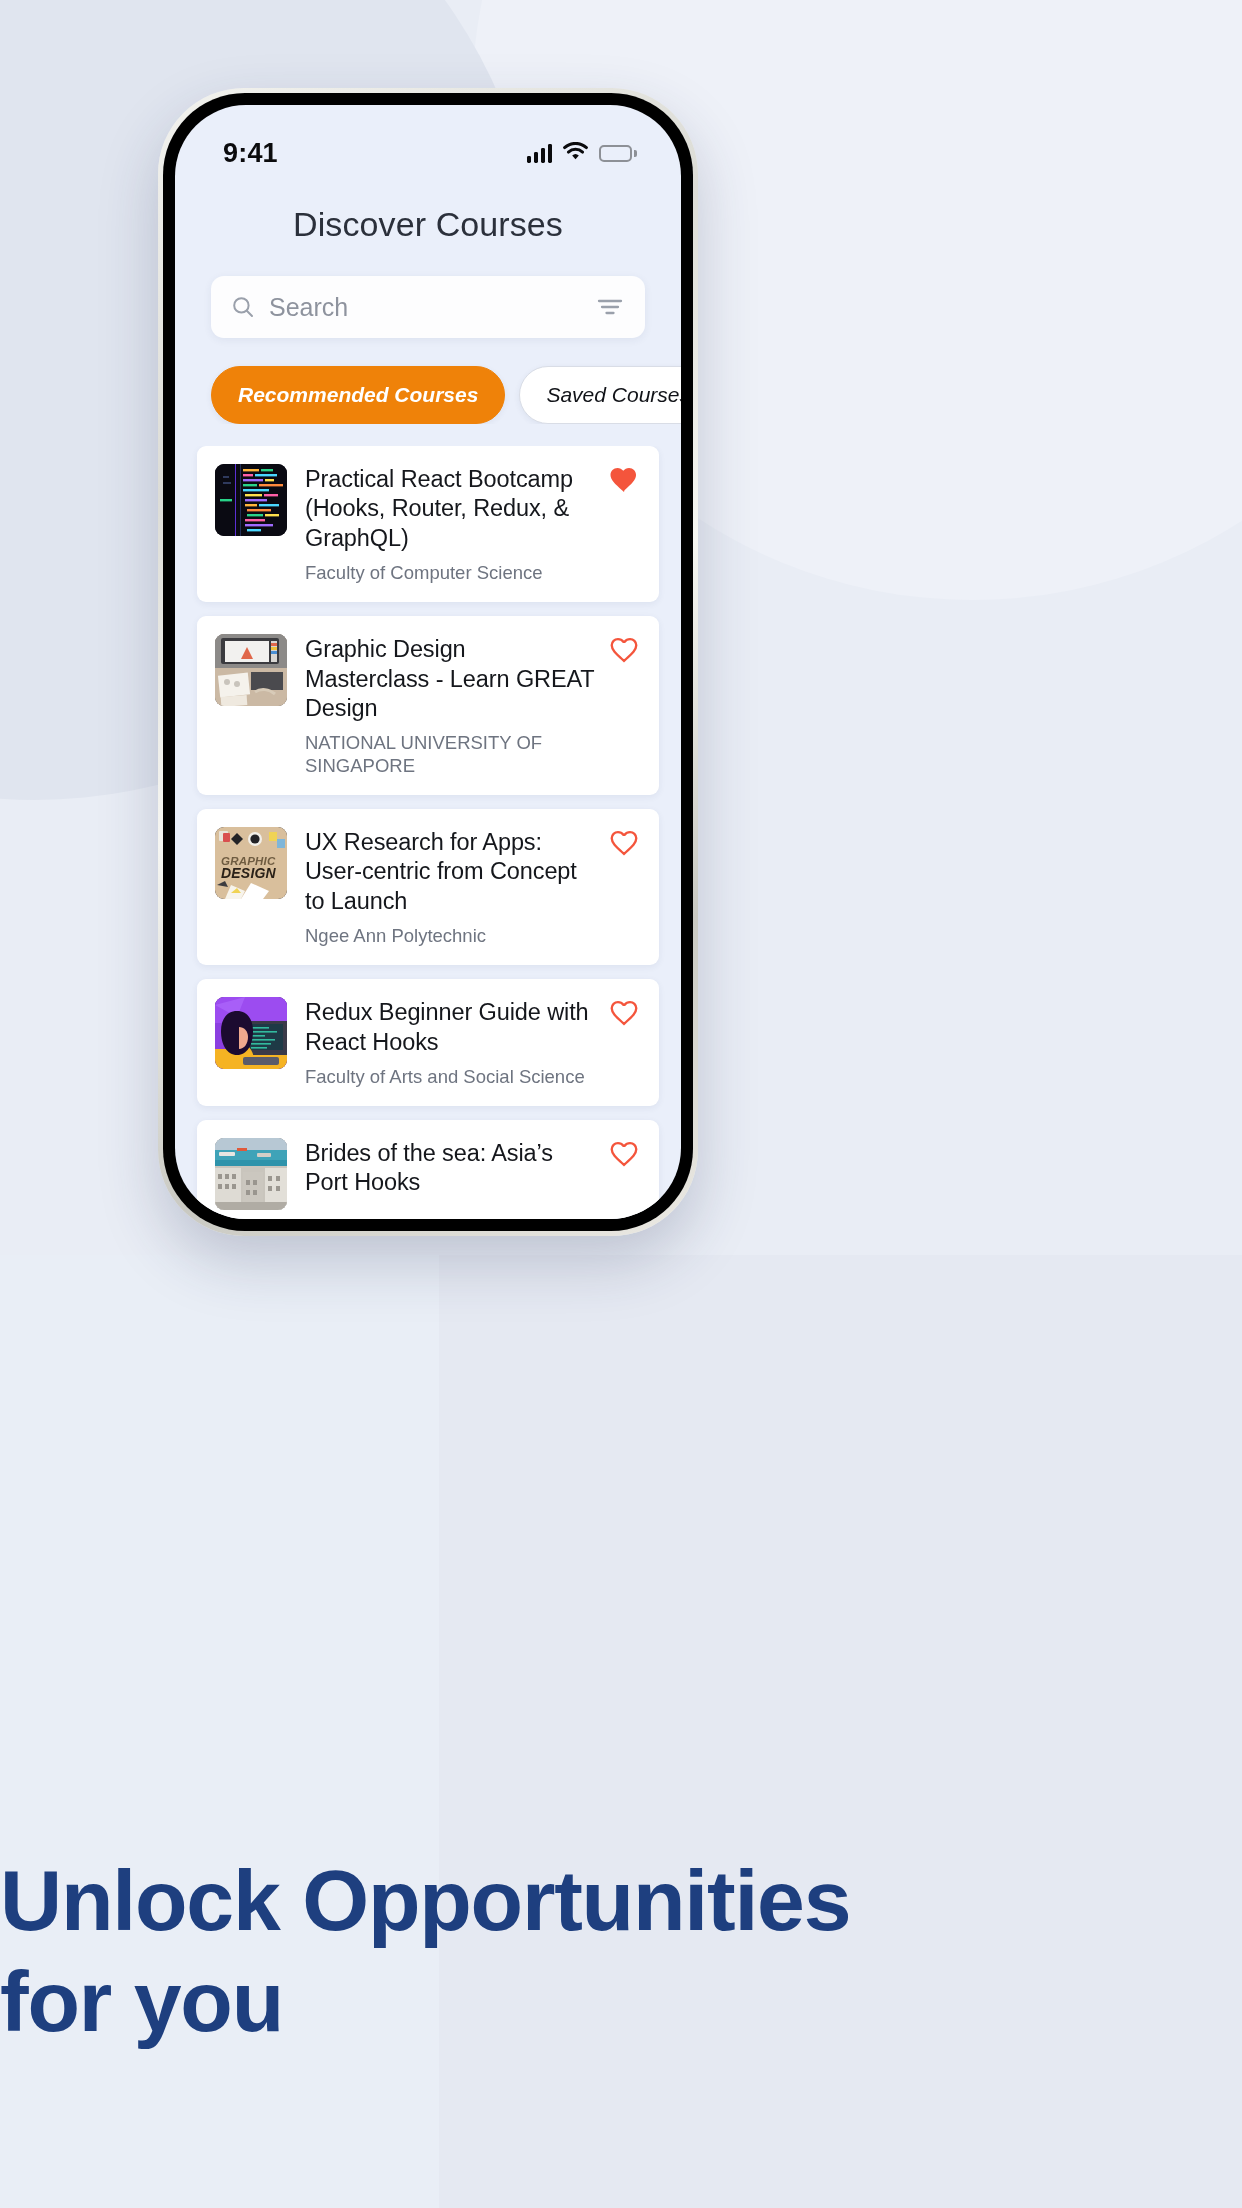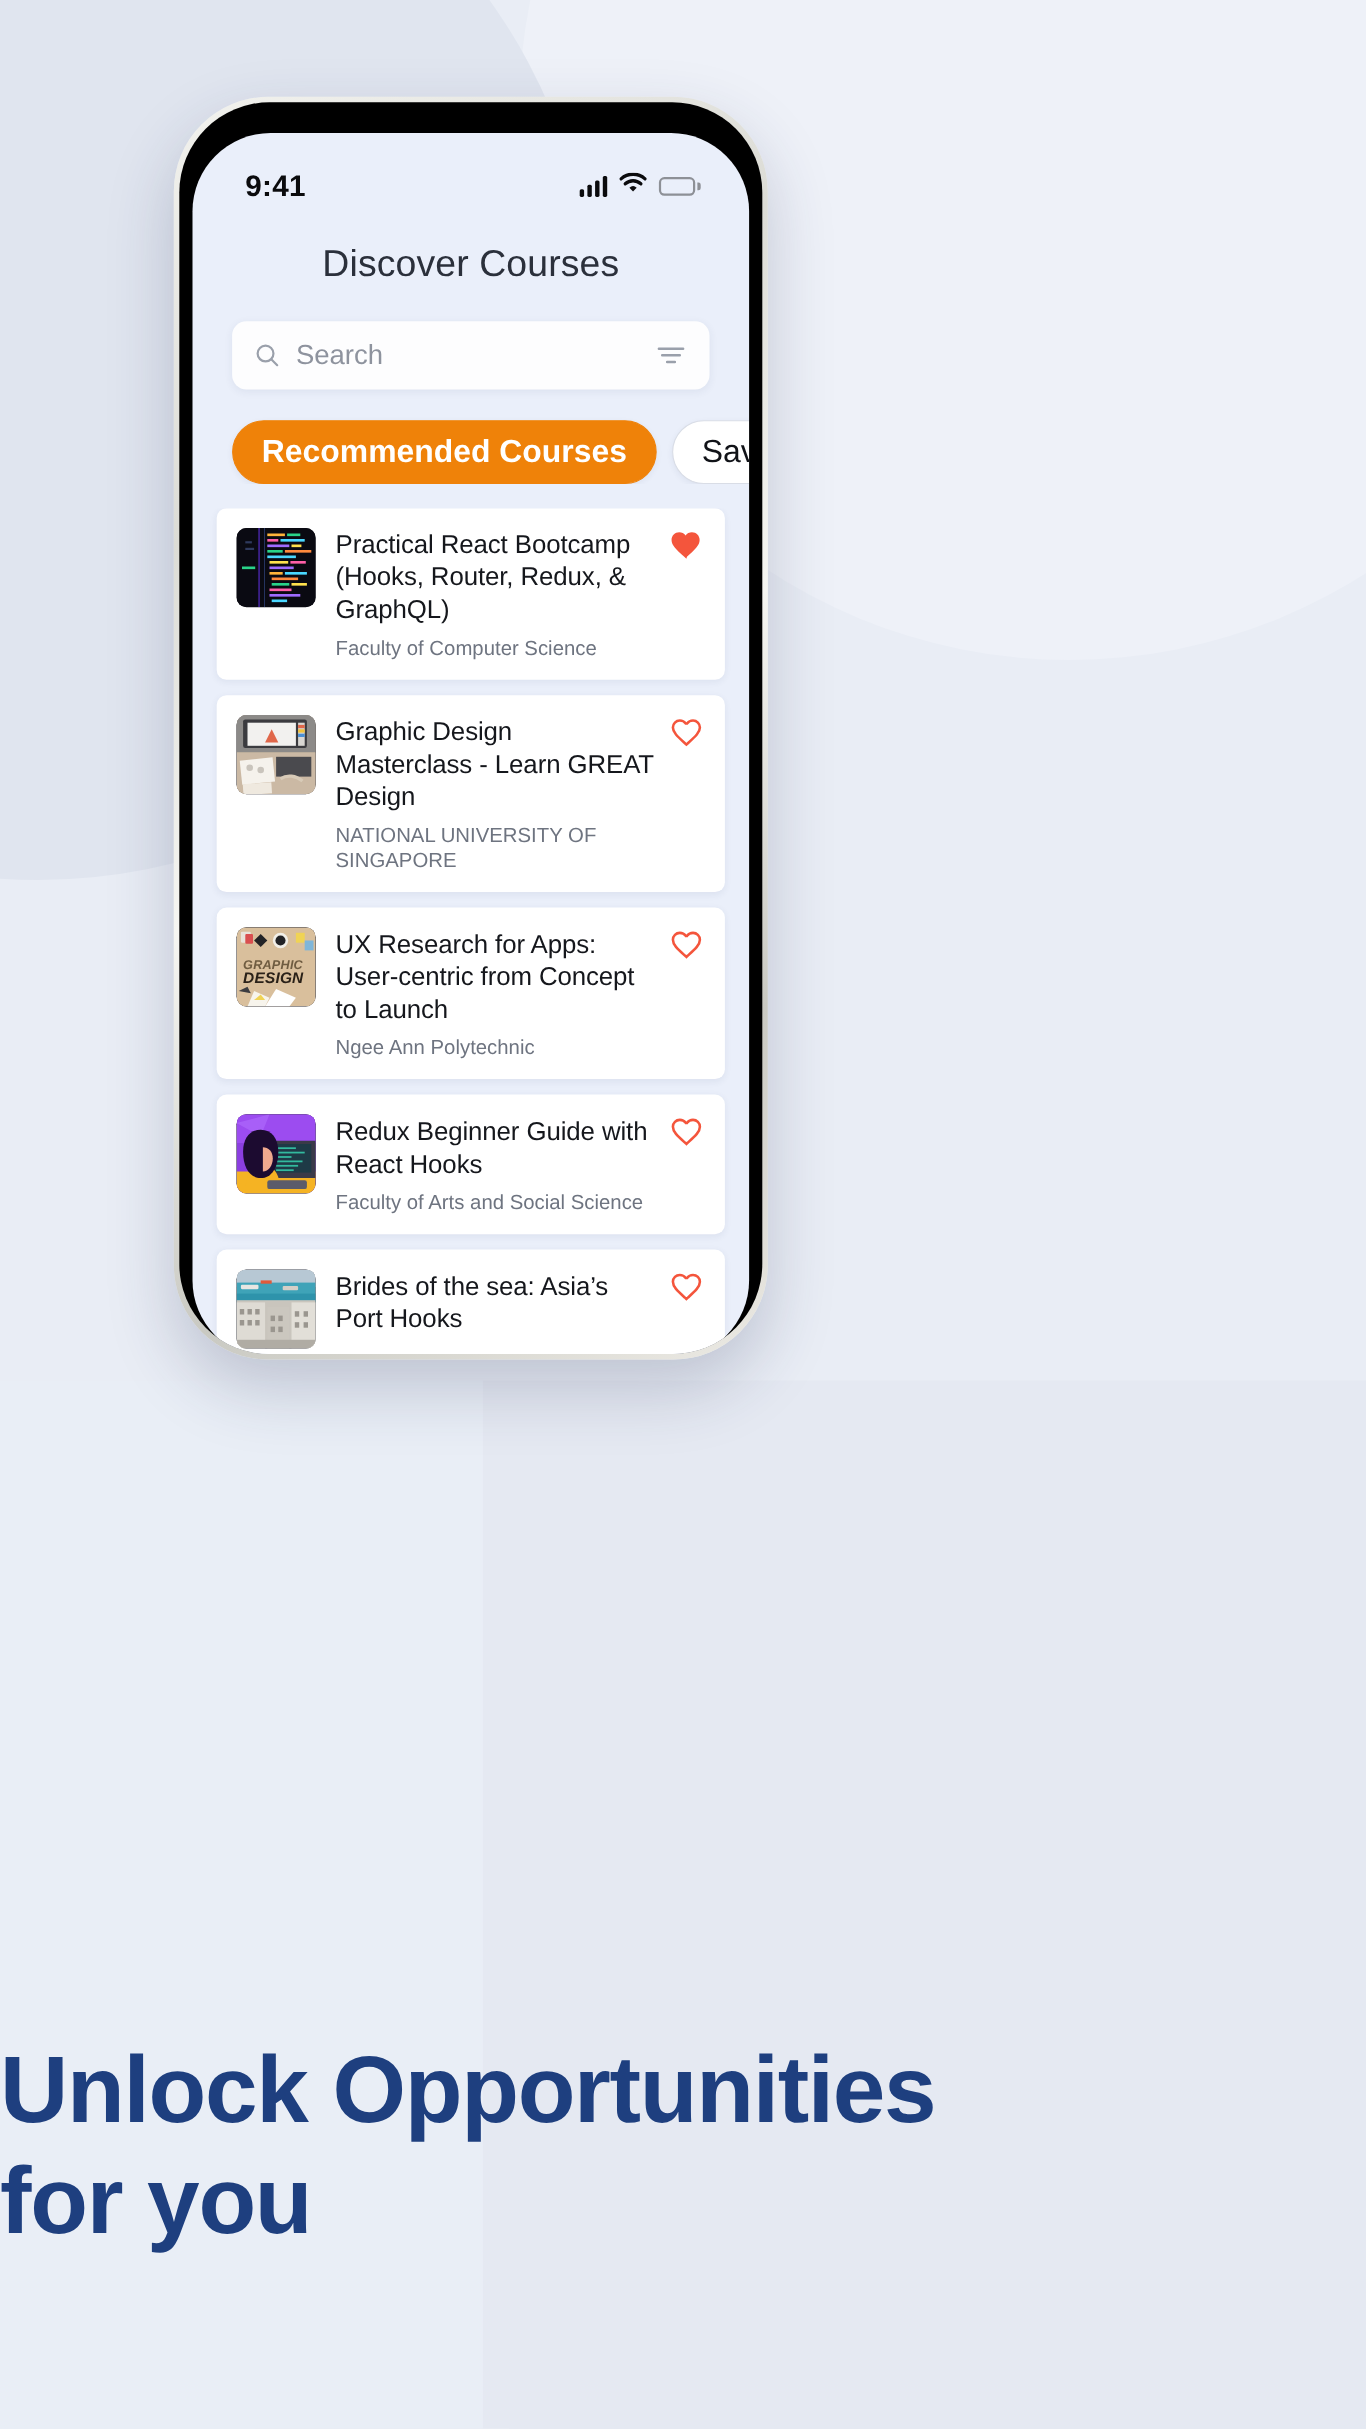--- a/index.html
+++ b/index.html
@@ -78,21 +78,20 @@
     padding: 12px;
     overflow: hidden;
   }
   .screen {
     position: relative;
     width: 100%;
     height: 100%;
     border-radius: 71px;
     background: #eaeffa;
     overflow: hidden;
-    margin-top: 16px;
   }
 
   
   .statusbar {
     height: 74px;
     display: flex;
     align-items: center;
     justify-content: space-between;
     padding: 22px 44px 0 48px;
   }
@@ -160,25 +159,26 @@
     white-space: nowrap;
     overflow: hidden;
   }
   .chip {
     flex: 0 0 auto;
     height: 58px;
     display: flex;
     align-items: center;
     padding: 0 26px;
     border-radius: 30px;
-    font-size: 29px;
+    font-size: 21px;
     background: #ffffff;
     color: #111318;
     border: 1.6px solid #d9dde6;
     box-shadow: 0 2px 6px rgba(45,60,95,.07);
+    font-style: italic;
   }
   .chip.active {
     background: #ef8209;
     color: #ffffff;
     border-color: #ef8209;
     font-weight: bold;
   }
 
   
   .course-list {

